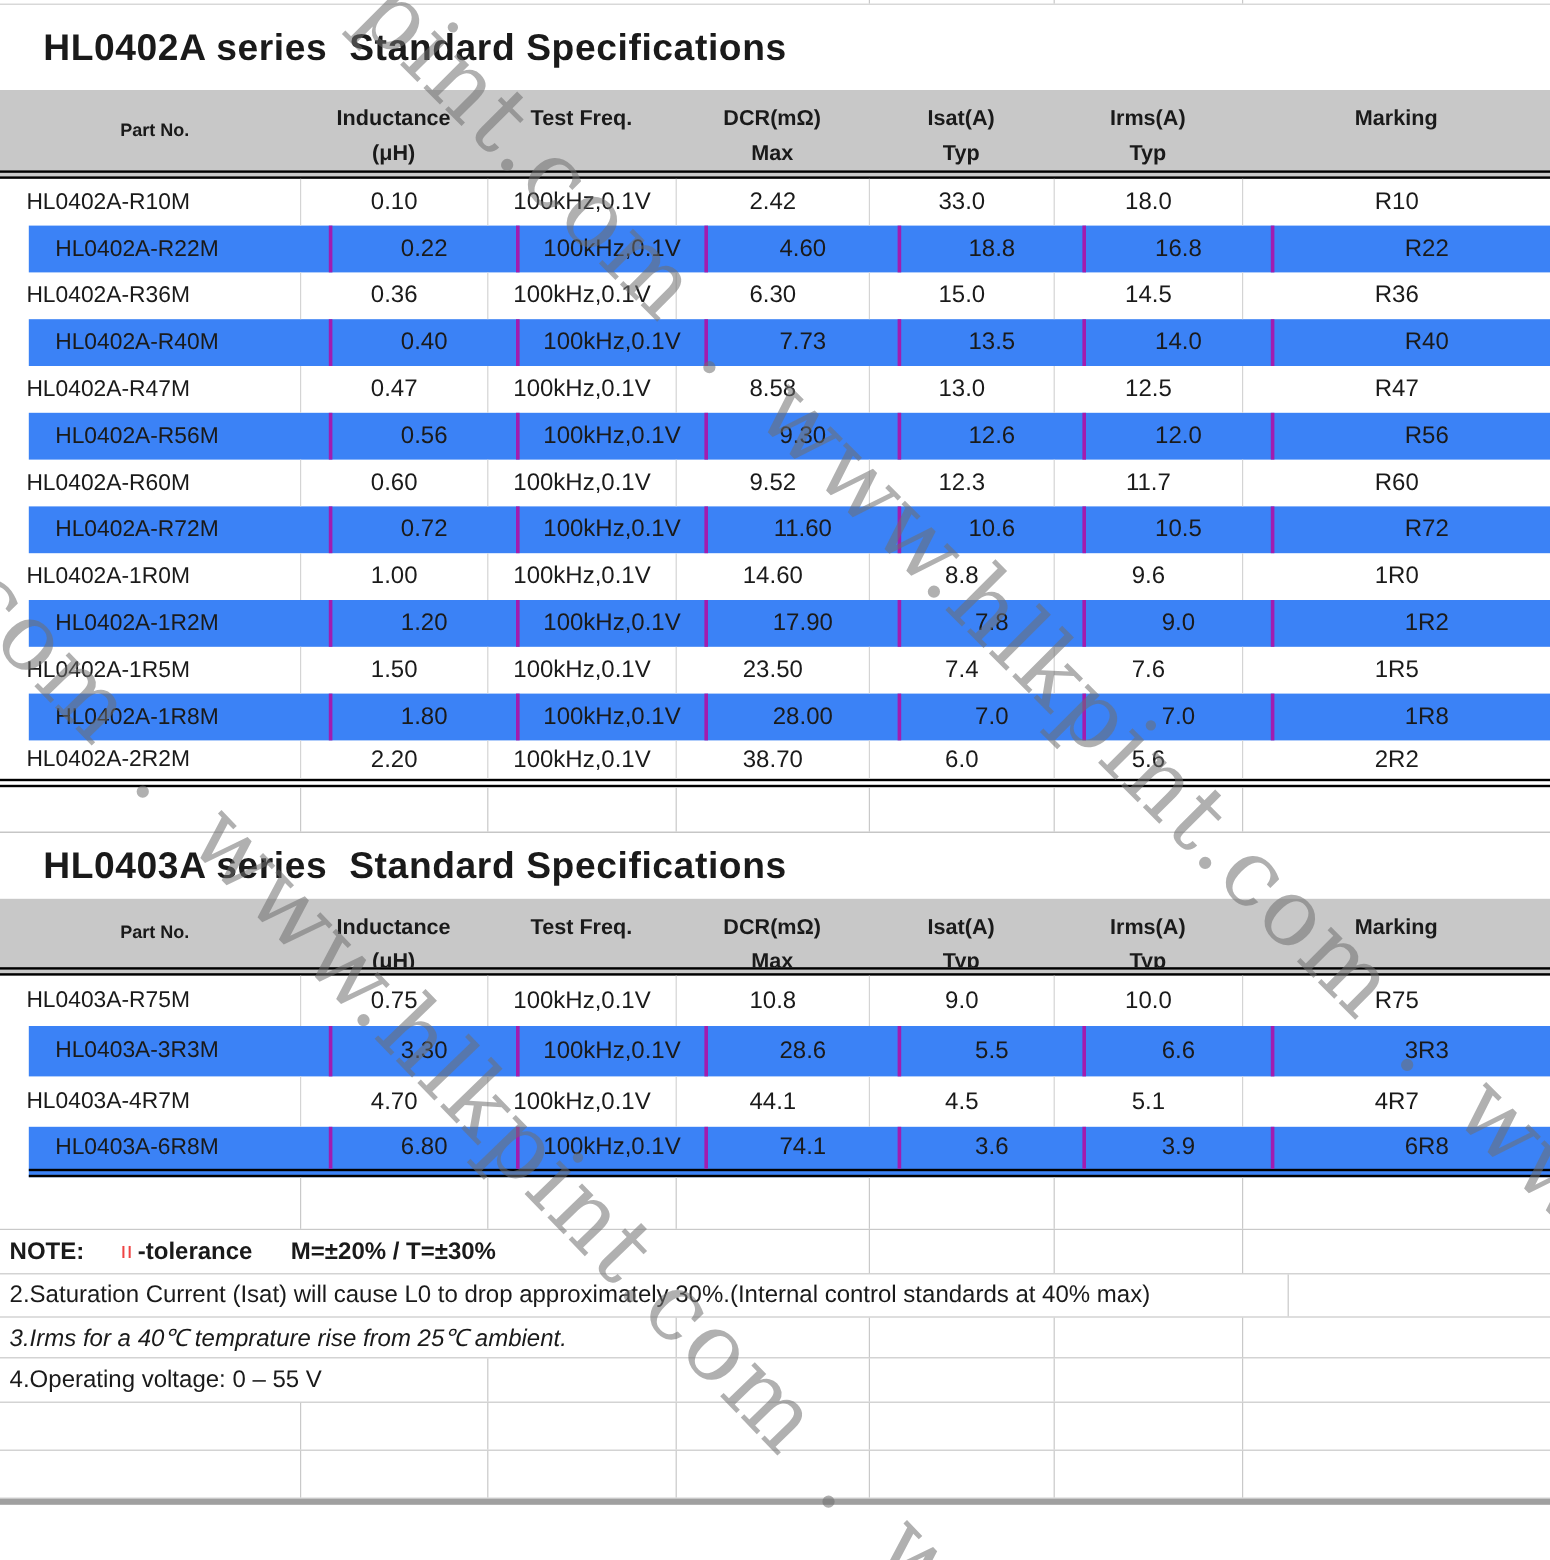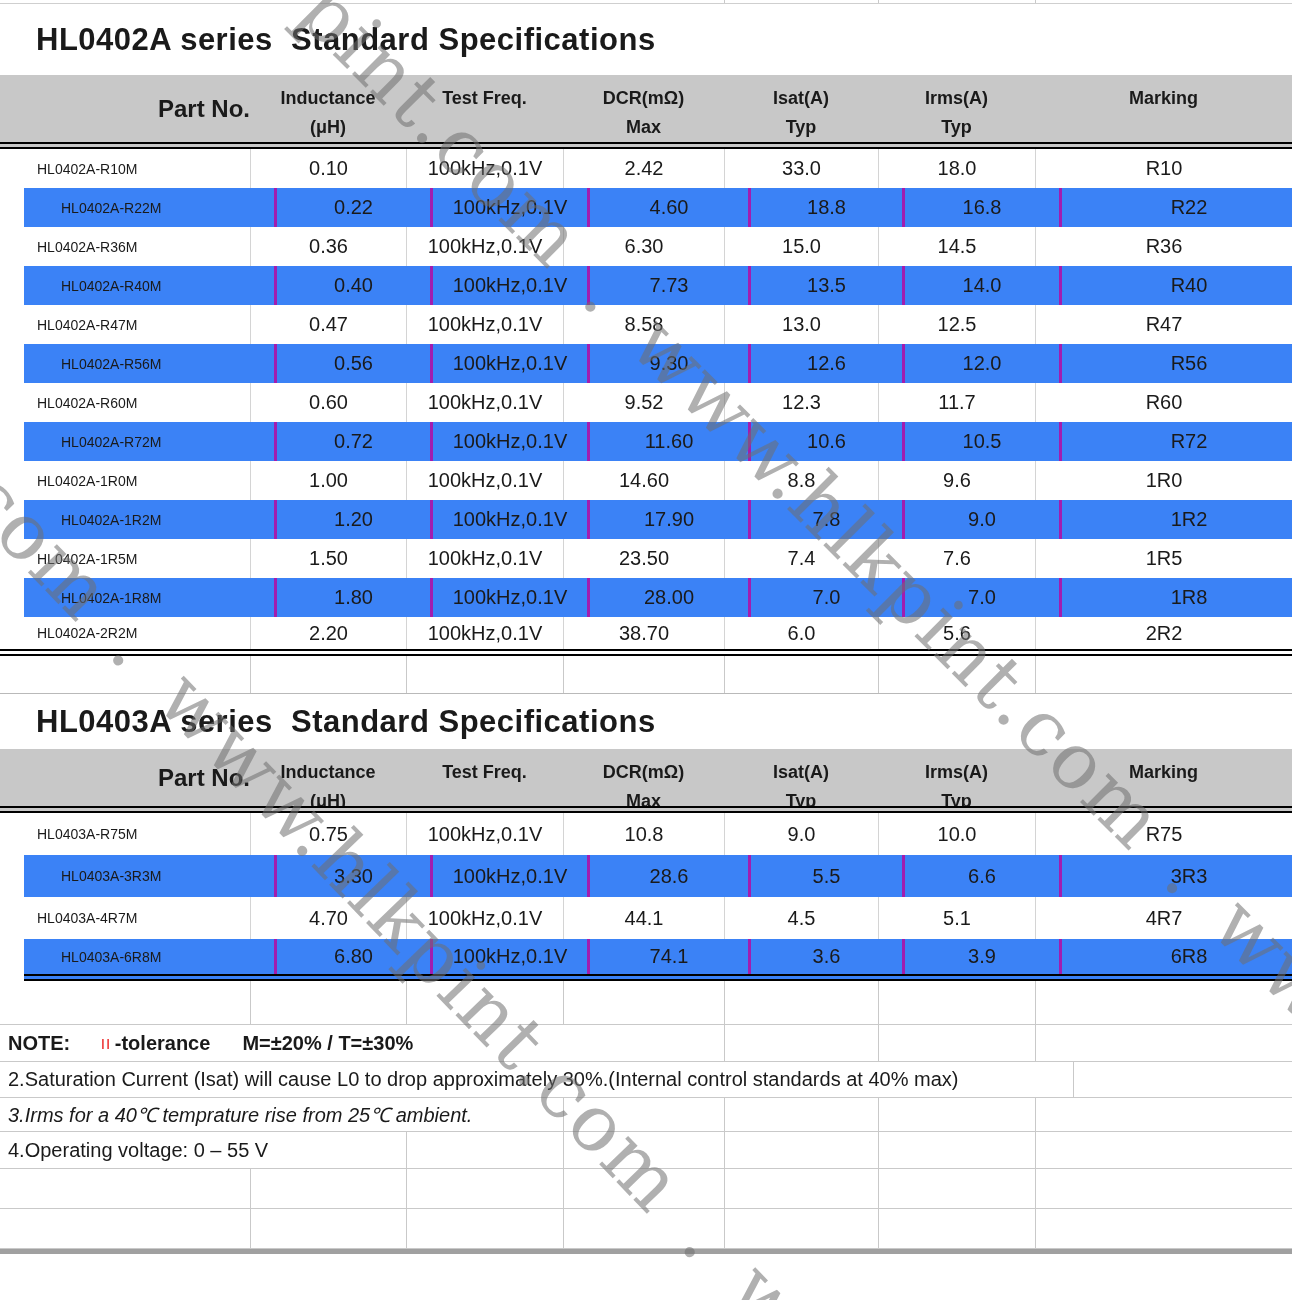--- a/index.html
+++ b/index.html
@@ -25,30 +25,30 @@
   .titlerow{align-items:center;}
   .t1h{height:71px;}
   .t2h{height:55px;border-top:0;}
   .title{justify-content:flex-start;padding-left:36px;font-weight:bold;font-size:31px;white-space:pre;letter-spacing:0.5px;}
 
   .thead{background:#c8c8c8;border-bottom:7px double #000;}
   .thead1{height:74px;}
   .thead2{height:64px;}
   .hcell{flex-direction:column;justify-content:flex-start;align-items:center;padding-top:9px;font-weight:bold;font-size:18px;line-height:29px;}
   .hcell .l1,.hcell .l2{display:block;text-align:center;}
-  .part-h{align-items:flex-end;justify-content:center;padding-top:0;padding-left:8px;font-size:24px;}
+  .part-h{align-items:center;justify-content:center;padding-top:0;padding-left:8px;font-size:15px;}
 
   .tbody1 .trow{height:39px;}
   .tbody2 .trow{height:42px;}
   .trow{font-size:20px;}
   .trow.striped{background:#3b82f6;margin-left:24px;}
   .trow .cell + .cell{border-left:1px solid #d4d4d4;}
   .trow.striped .cell + .cell{border-left:3px solid #a21caf;}
   .tbody .trow:last-child{border-bottom:7px double #000;}
-  .part{justify-content:flex-start;padding-left:37px;font-size:14px;}
+  .part{justify-content:flex-start;padding-left:22px;font-size:19px;}
 
   .gap1{height:38px;border-bottom:1px solid #b9b9b9;}
   .gap2{height:44px;border-bottom:1px solid #c9c9c9;}
   .noterow{border-bottom:1px solid #c9c9c9;font-size:20px;}
   .nr0{height:37px;}.nr1{height:36px;}.nr2{height:36px;}.nr3{height:34px;font-style:italic;}.nr4{height:37px;}
   .notetext{justify-content:flex-start;padding-left:8px;white-space:pre;}
   .notebold{font-weight:bold;}
   .tolmark{color:#ef4444;font-size:19px;margin:0 4px 0 30px;}
   .tolval{margin-left:32px;}
   .erow{height:40px;border-bottom:1px solid #c9c9c9;}

